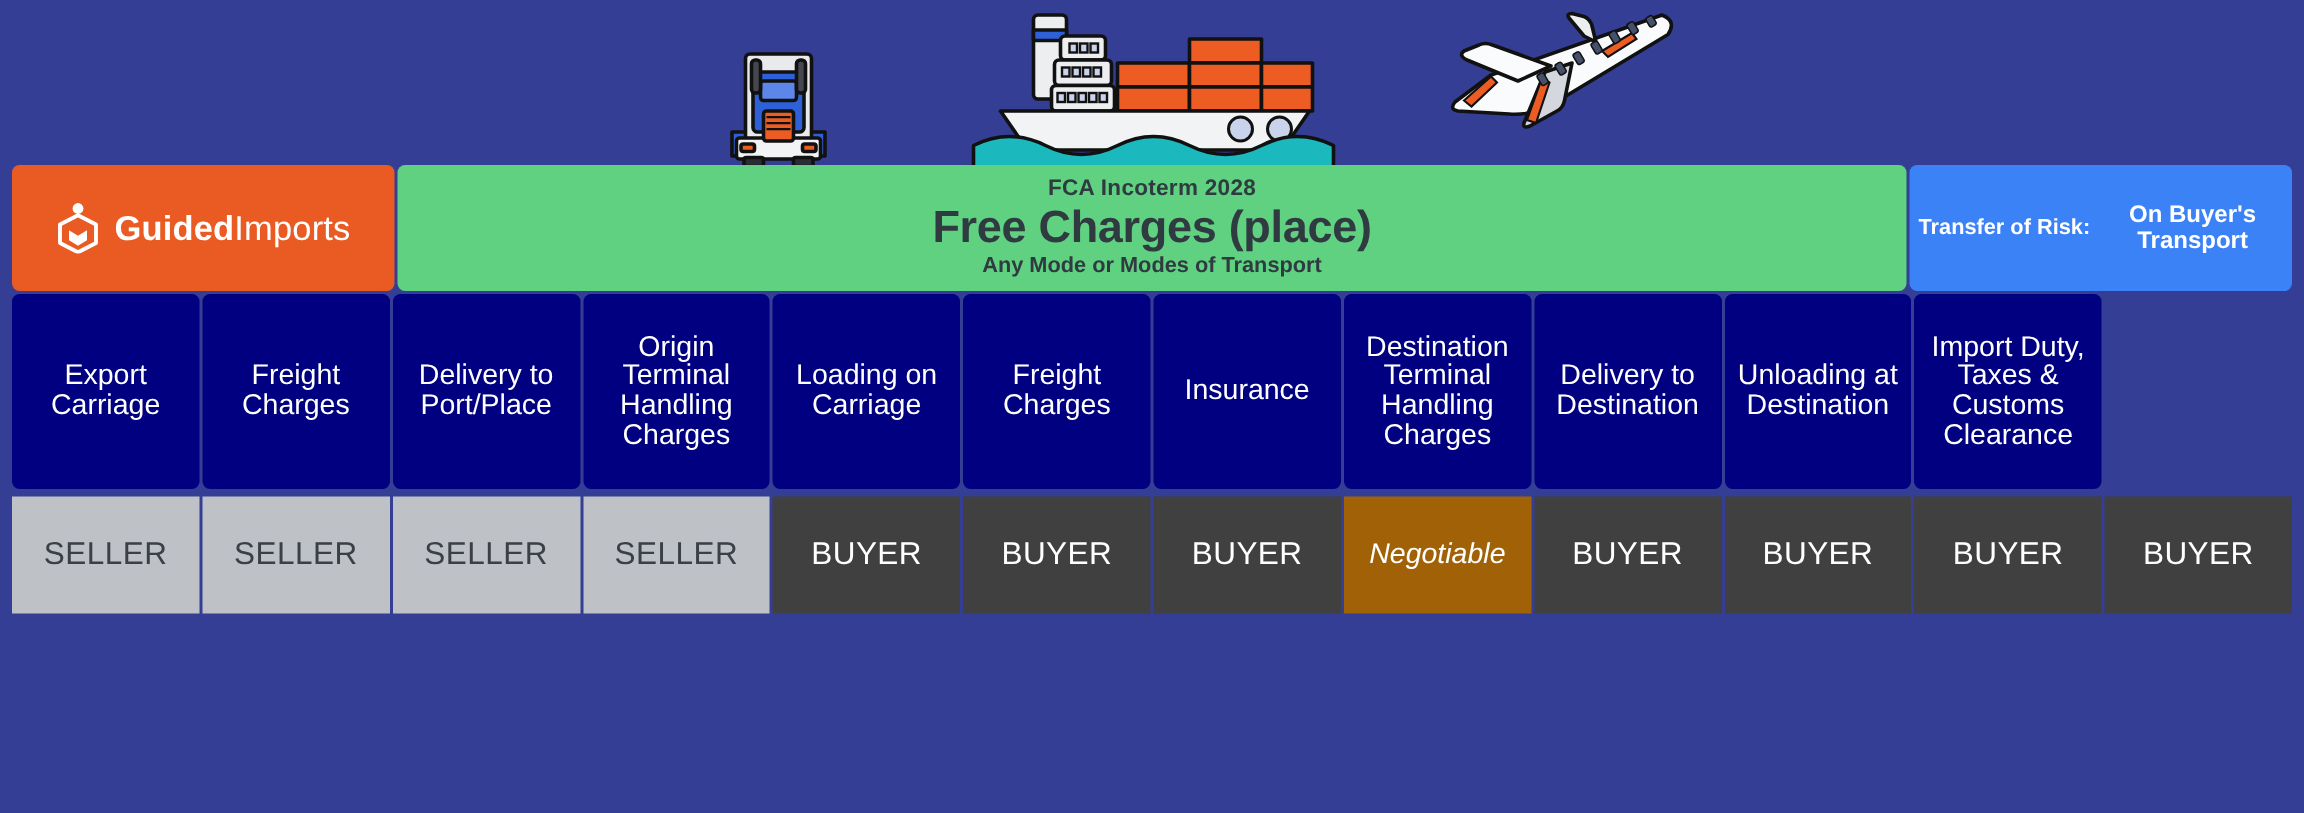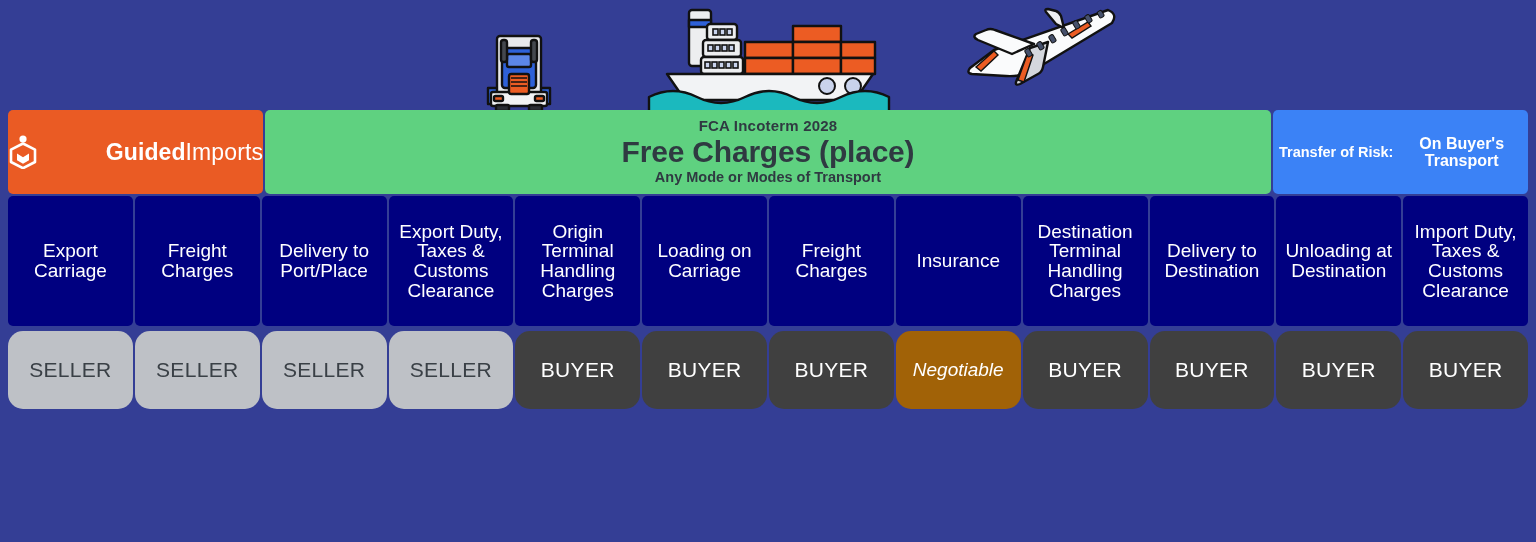--- a/index.html
+++ b/index.html
@@ -44,21 +44,21 @@
     height: 84px;
     display: flex;
     gap: 2px;
   }
   .brand {
     width: 255px;
     background: #EA5B24;
     border-radius: 5px;
     display: flex;
     align-items: center;
-    justify-content: space-between;
+    justify-content: center;
     gap: 9px;
     flex: 0 0 auto;
   }
   .brand-logo { width: 30px; height: 34px; display:block; }
   .brand-text {
     color: #ffffff;
     font-size: 23px;
     letter-spacing: .1px;
     white-space: nowrap;
   }
@@ -138,21 +138,21 @@
     align-items: center;
     justify-content: center;
     text-align: center;
     font-size: 19px;
     line-height: 1.03;
     padding: 2px 1px;
     box-sizing: border-box;
   }
 
   .party-cell {
-    border-radius: 15px;
+    border-radius: 0;
     display: flex;
     align-items: center;
     justify-content: center;
     text-align: center;
     font-size: 21px;
     letter-spacing: .3px;
     box-sizing: border-box;
   }
   .party-seller { background: #BEC1C6; color: #3A4046; }
   .party-buyer  { background: #404040; color: #ffffff; }
@@ -289,21 +289,20 @@
     <div class="risk-panel">
       <span class="risk-label">Transfer of Risk:</span>
       <span class="risk-value">On Buyer's Transport</span>
     </div>
   </div>
 
   <div class="grid grid-head" id="head-row">
       <div class="head-cell">Export Carriage</div>
       <div class="head-cell">Freight Charges</div>
       <div class="head-cell">Delivery to Port/Place</div>
-      <div class="head-cell">Export Duty, Taxes &amp; Customs Clearance</div>
       <div class="head-cell">Origin Terminal Handling Charges</div>
       <div class="head-cell">Loading on Carriage</div>
       <div class="head-cell">Freight Charges</div>
       <div class="head-cell">Insurance</div>
       <div class="head-cell">Destination Terminal Handling Charges</div>
       <div class="head-cell">Delivery to Destination</div>
       <div class="head-cell">Unloading at Destination</div>
       <div class="head-cell">Import Duty, Taxes &amp; Customs Clearance</div>
     </div>
 

